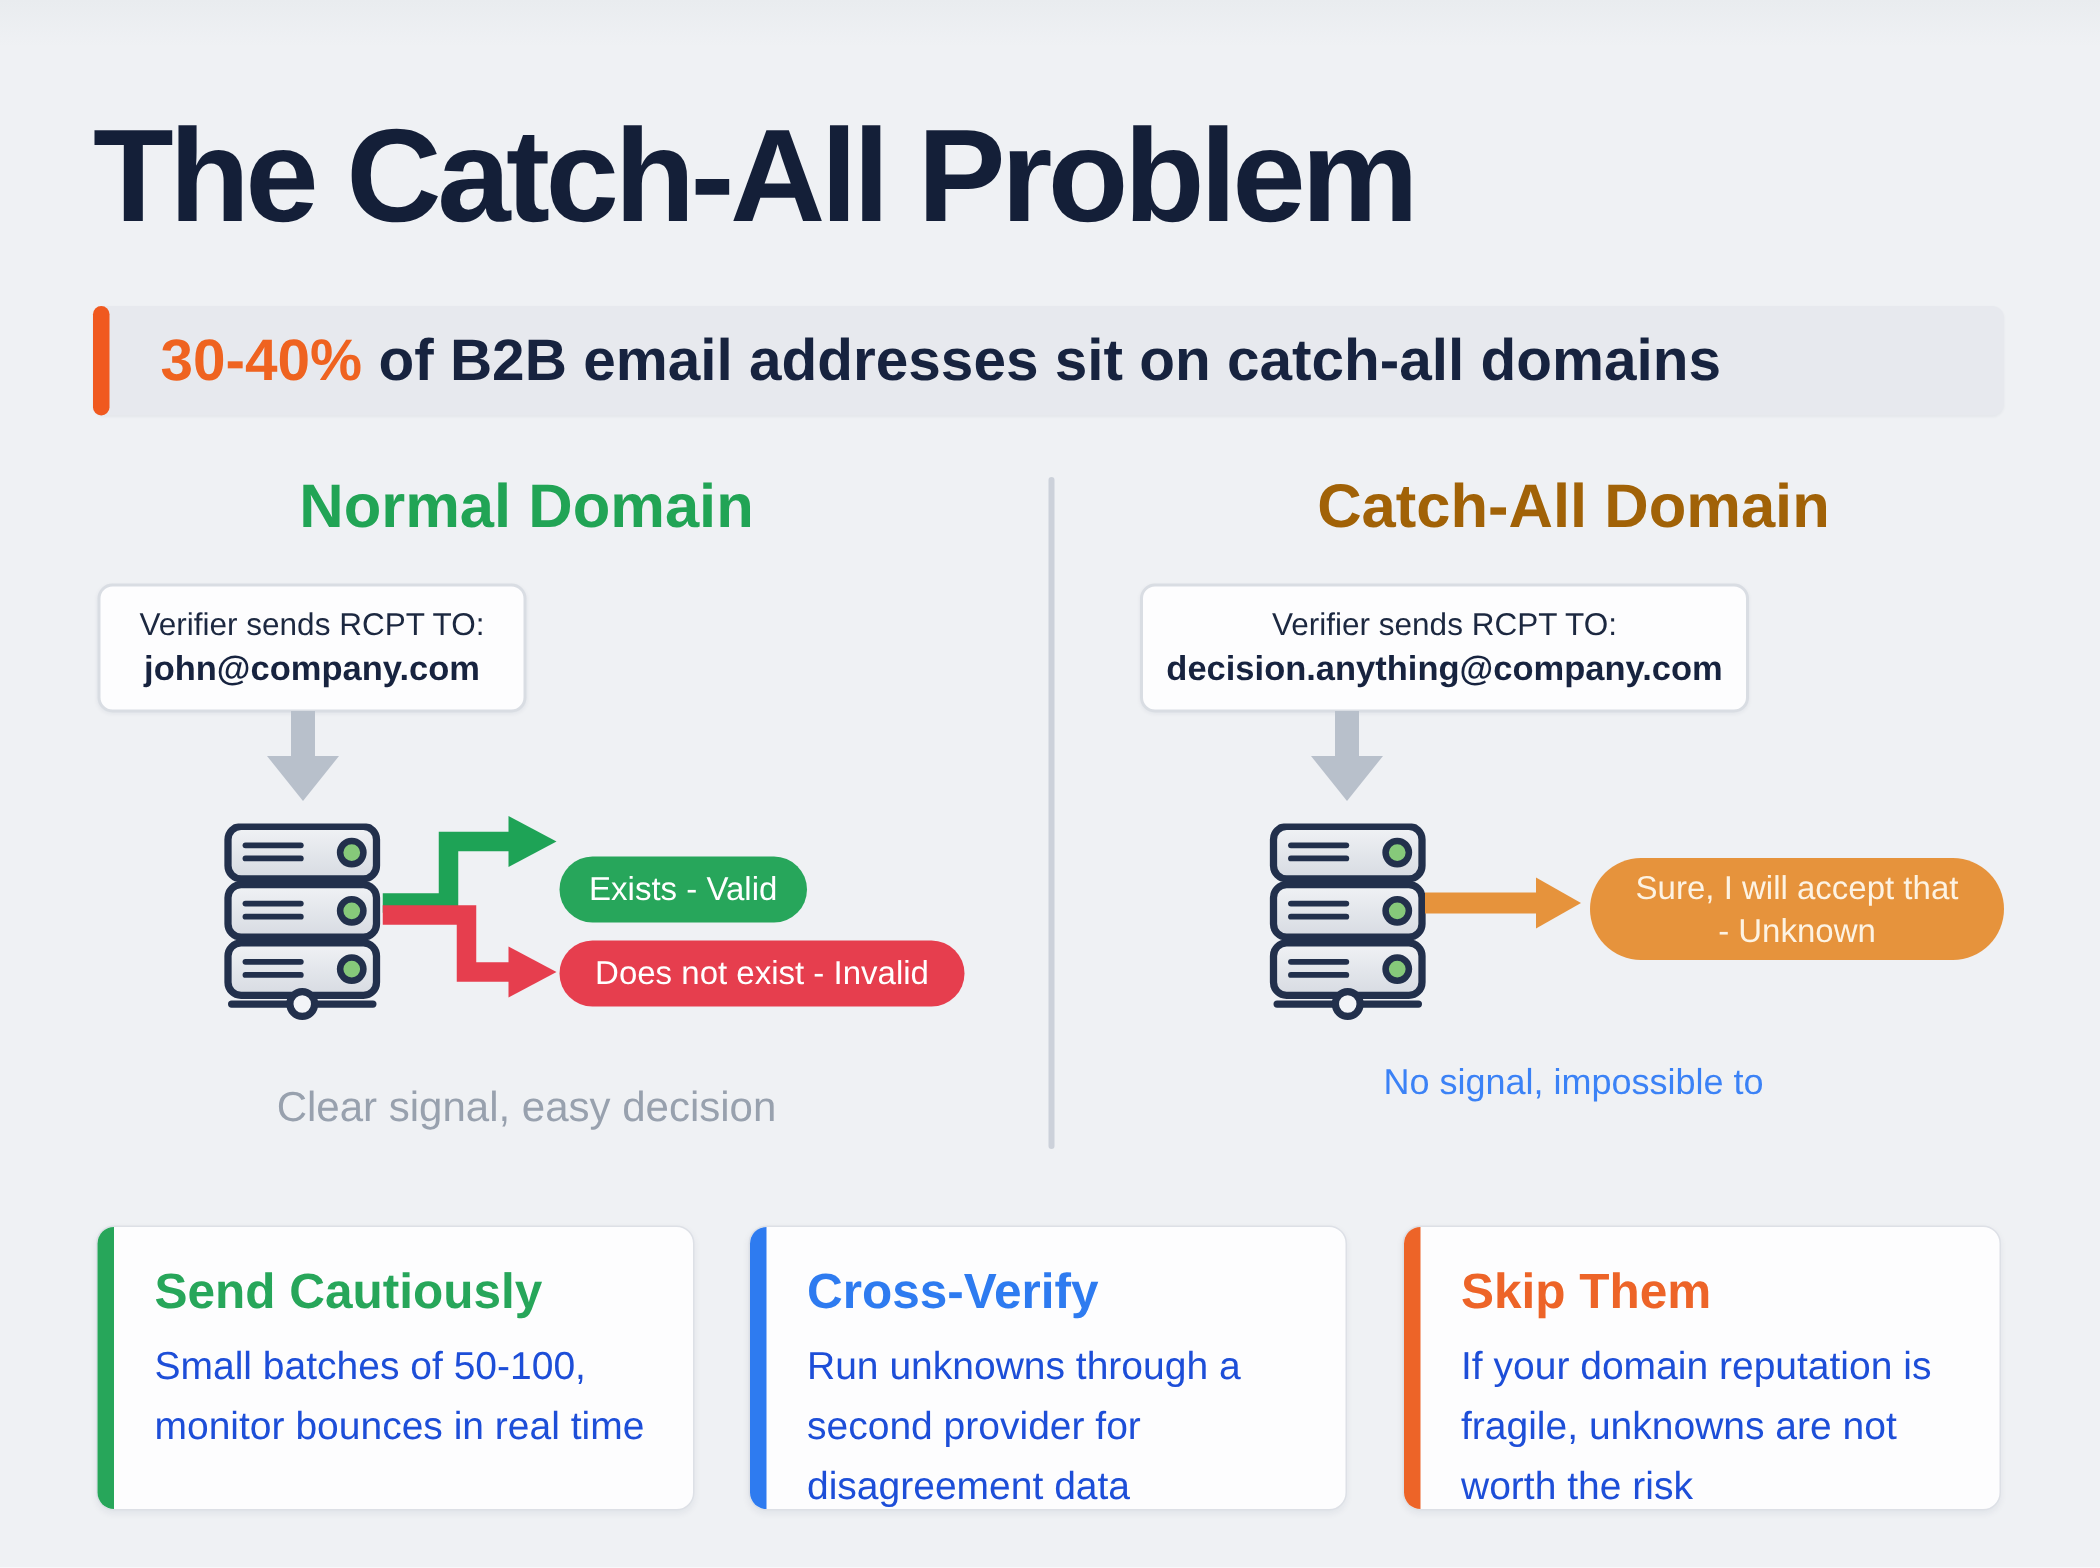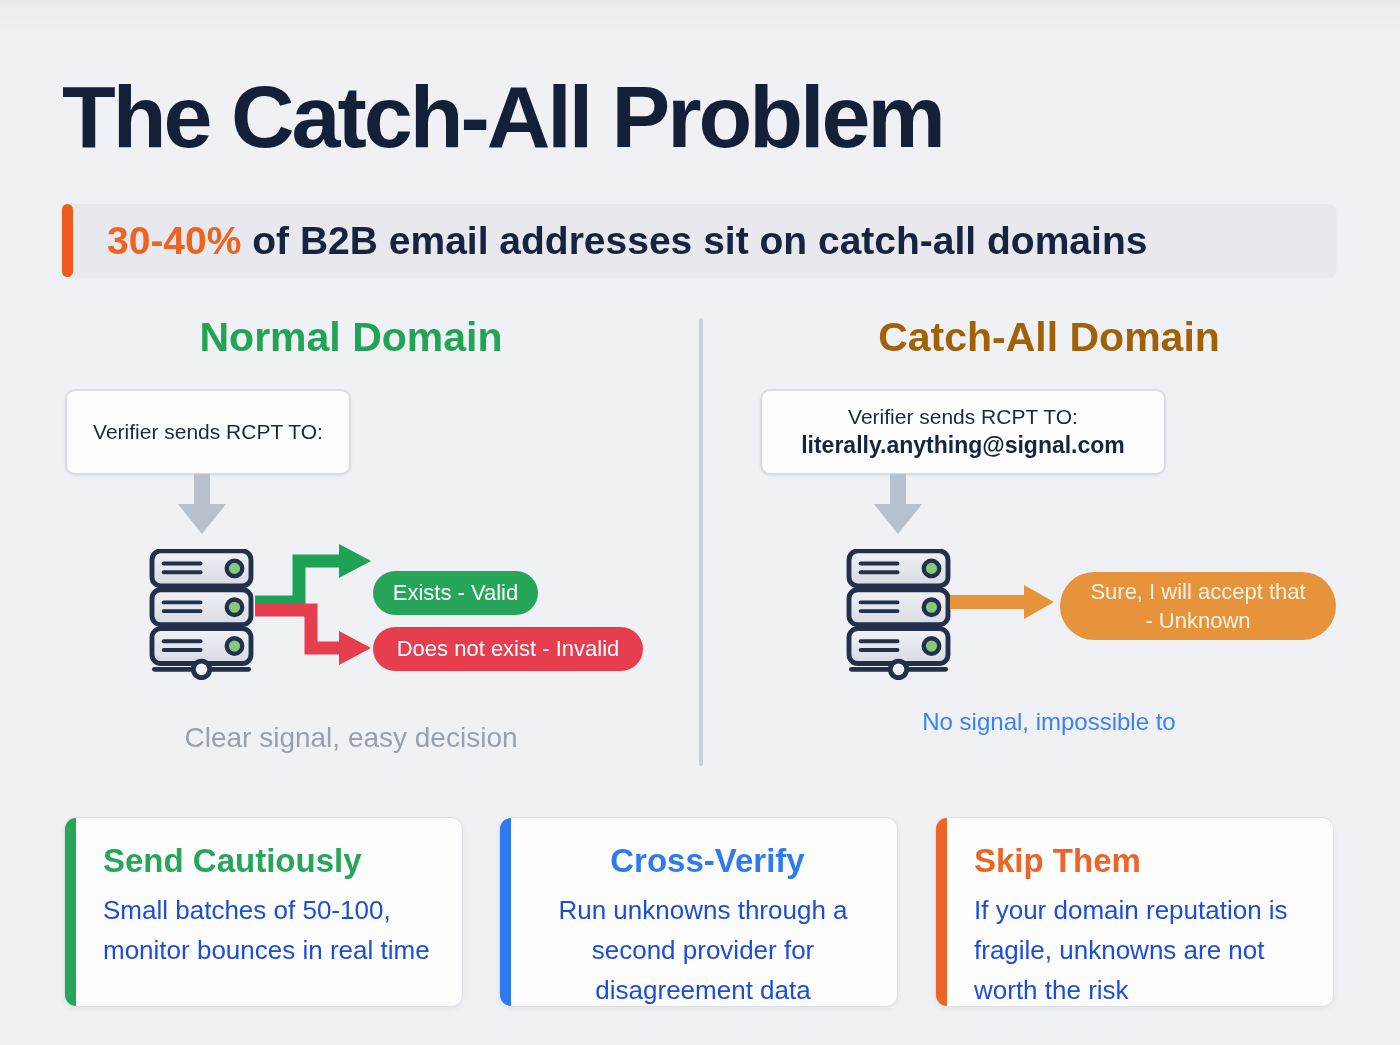--- a/index.html
+++ b/index.html
@@ -62,21 +62,21 @@
     top:817px;width:399px;height:190px;background:#fdfdfe;
     border:1px solid #dde0e6;border-radius:12px;
     box-shadow:0 2px 5px rgba(20,30,60,.06);
     box-sizing:border-box;padding:24px 20px 0 38px;
   }
   .card::before{
     content:"";position:absolute;left:0;top:0;bottom:0;width:11px;
     background:var(--accent);border-radius:11px 0 0 11px;
   }
   .card-1{left:64px;}
-  .card-2{left:499px;text-align:center;}
+  .card-2{left:499px;}
   .card-3{left:935px;}
   .card-title{font-size:33px;font-weight:700;color:var(--accent);margin-bottom:10px;}
   .card-body{font-size:26px;color:#1d4ed8;line-height:40px;max-width:330px;}
   svg{display:block;}
 </style>
 </head>
 <body>
 
 <svg width="0" height="0" aria-hidden="true">
   <defs>
@@ -93,20 +93,21 @@
   <div class="stat-accent"></div>
   <div class="stat-text"><span class="stat-highlight">30-40%</span><span> of B2B email addresses sit on catch-all domains</span></div>
 </div>
 
 <div class="abs col-heading heading-normal">Normal Domain</div>
 <div class="abs col-heading heading-catchall">Catch-All Domain</div>
 <div class="abs v-divider"></div>
 
 <div class="abs verifier-box verifier-left">
   <div class="verifier-l1">Verifier sends RCPT TO:</div>
+  <div class="verifier-l2">john@company.com</div>
 </div>
 
 <svg class="abs" style="left:174px;top:474px;" width="56" height="62" viewBox="0 0 56 62">
   <rect x="20" y="0" width="16" height="32" fill="#b8c0cb"></rect>
   <polygon points="4,30 52,30 28,60" fill="#b8c0cb"></polygon>
 </svg>
 
 <svg class="abs" style="left:148px;top:549px;" width="107" height="132" viewBox="0 0 110 136">
   <rect x="26" y="34" width="7" height="14" fill="#22304c"></rect>
     <rect x="77" y="34" width="7" height="14" fill="#22304c"></rect>
@@ -141,21 +142,21 @@
   <path d="M0,82 H56 V120 H86" fill="none" stroke="#e63e4e" stroke-width="13"></path>
   <polygon points="84,103 84,137 116,120" fill="#e63e4e"></polygon>
 </svg>
 
 <div class="abs pill pill-valid">Exists - Valid</div>
 <div class="abs pill pill-invalid">Does not exist - Invalid</div>
 <div class="abs caption-normal">Clear signal, easy decision</div>
 
 <div class="abs verifier-box verifier-right">
   <div class="verifier-l1">Verifier sends RCPT TO:</div>
-  <div class="verifier-l2">literally.anything@signal.com</div>
+  <div class="verifier-l2">decision.anything@company.com</div>
 </div>
 
 <svg class="abs" style="left:870px;top:474px;" width="56" height="62" viewBox="0 0 56 62">
   <rect x="20" y="0" width="16" height="32" fill="#b8c0cb"></rect>
   <polygon points="4,30 52,30 28,60" fill="#b8c0cb"></polygon>
 </svg>
 
 <svg class="abs" style="left:845px;top:549px;" width="107" height="132" viewBox="0 0 110 136">
   <rect x="26" y="34" width="7" height="14" fill="#22304c"></rect>
     <rect x="77" y="34" width="7" height="14" fill="#22304c"></rect>

